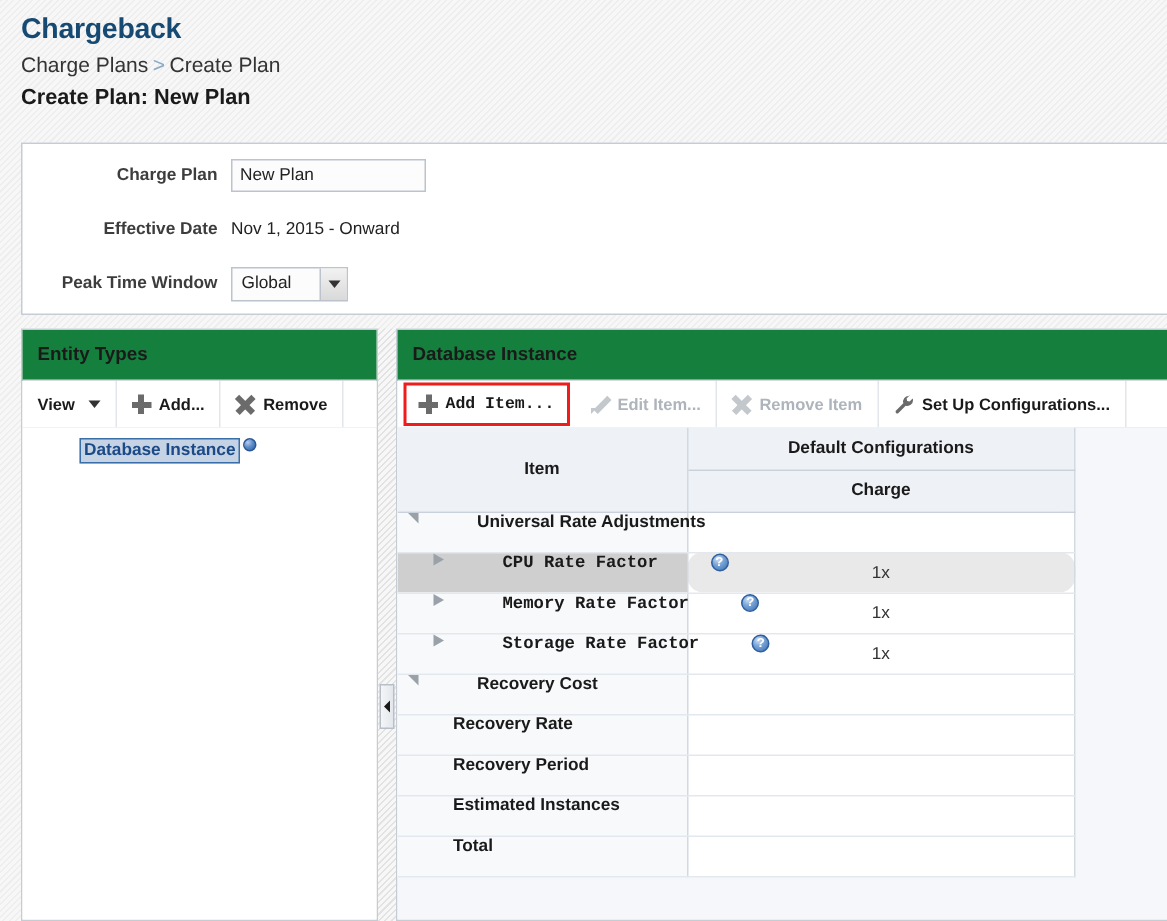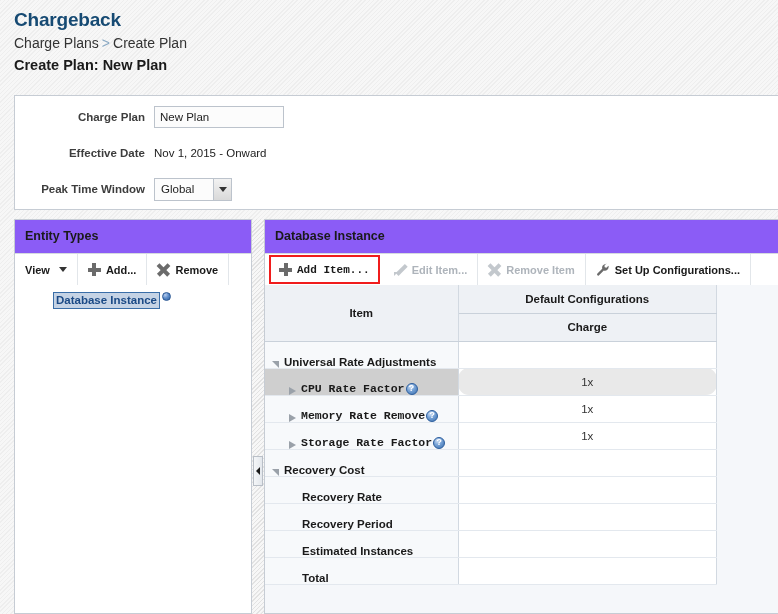--- a/index.html
+++ b/index.html
@@ -156,21 +156,21 @@
     box-sizing: border-box;
   }
   .panel-header {
     height: 33px;
     line-height: 33px;
     padding: 0 0 0 10px;
     font-size: 12.5px;
     font-weight: bold;
     color: #1a1a1a;
     border-bottom: 1px solid #d5dae0;
-    background: #8b5cf6;
+    background: #15803d;
   }
   .toolbar {
     height: 31px;
     display: flex;
     align-items: stretch;
     border-bottom: 1px solid #c6ccd4;
     background: #fff;
   }
   .tb-btn {
     display: flex;
@@ -344,21 +344,21 @@
     height: 27px;
     text-align: center;
     color: #333;
     background: #fff;
     border-right: 1px solid #d2d9e1;
     border-radius: 11px;
   }
   tr.selected td.item-cell { background: #cfcfcf; }
   tr.selected td.val-cell  { background: #e9e9e9; }
 
-  .cell-inner { display: flex; align-items: flex-end; height: 100%; }
+  .cell-inner { display: flex; align-items: flex-start; height: 100%; gap: 34px; }
   .ind-0 { padding-left: 7px; }
   .ind-1 { padding-left: 24px; font-family: Liberation Mono, monospace; }
   .ind-2 { padding-left: 37px; }
 
   .tw-down {
     width: 0; height: 0; flex: 0 0 auto;
     margin-right: 5px;
     border-left: 7px solid transparent;
     border-top: 7px solid #9aa1a9;
     cursor: pointer;
@@ -510,21 +510,21 @@
                 <span>CPU Rate Factor</span>
                 <span class="help-icon">?</span>
               </div>
             </td>
             <td class="val-cell">1x</td>
           </tr>
           <tr>
             <td class="item-cell">
               <div class="cell-inner ind-1">
                 <span class="tw-right"></span>
-                <span>Memory Rate Remove</span>
+                <span>Memory Rate Factor</span>
                 <span class="help-icon">?</span>
               </div>
             </td>
             <td class="val-cell">1x</td>
           </tr>
           <tr>
             <td class="item-cell">
               <div class="cell-inner ind-1">
                 <span class="tw-right"></span>
                 <span>Storage Rate Factor</span>

